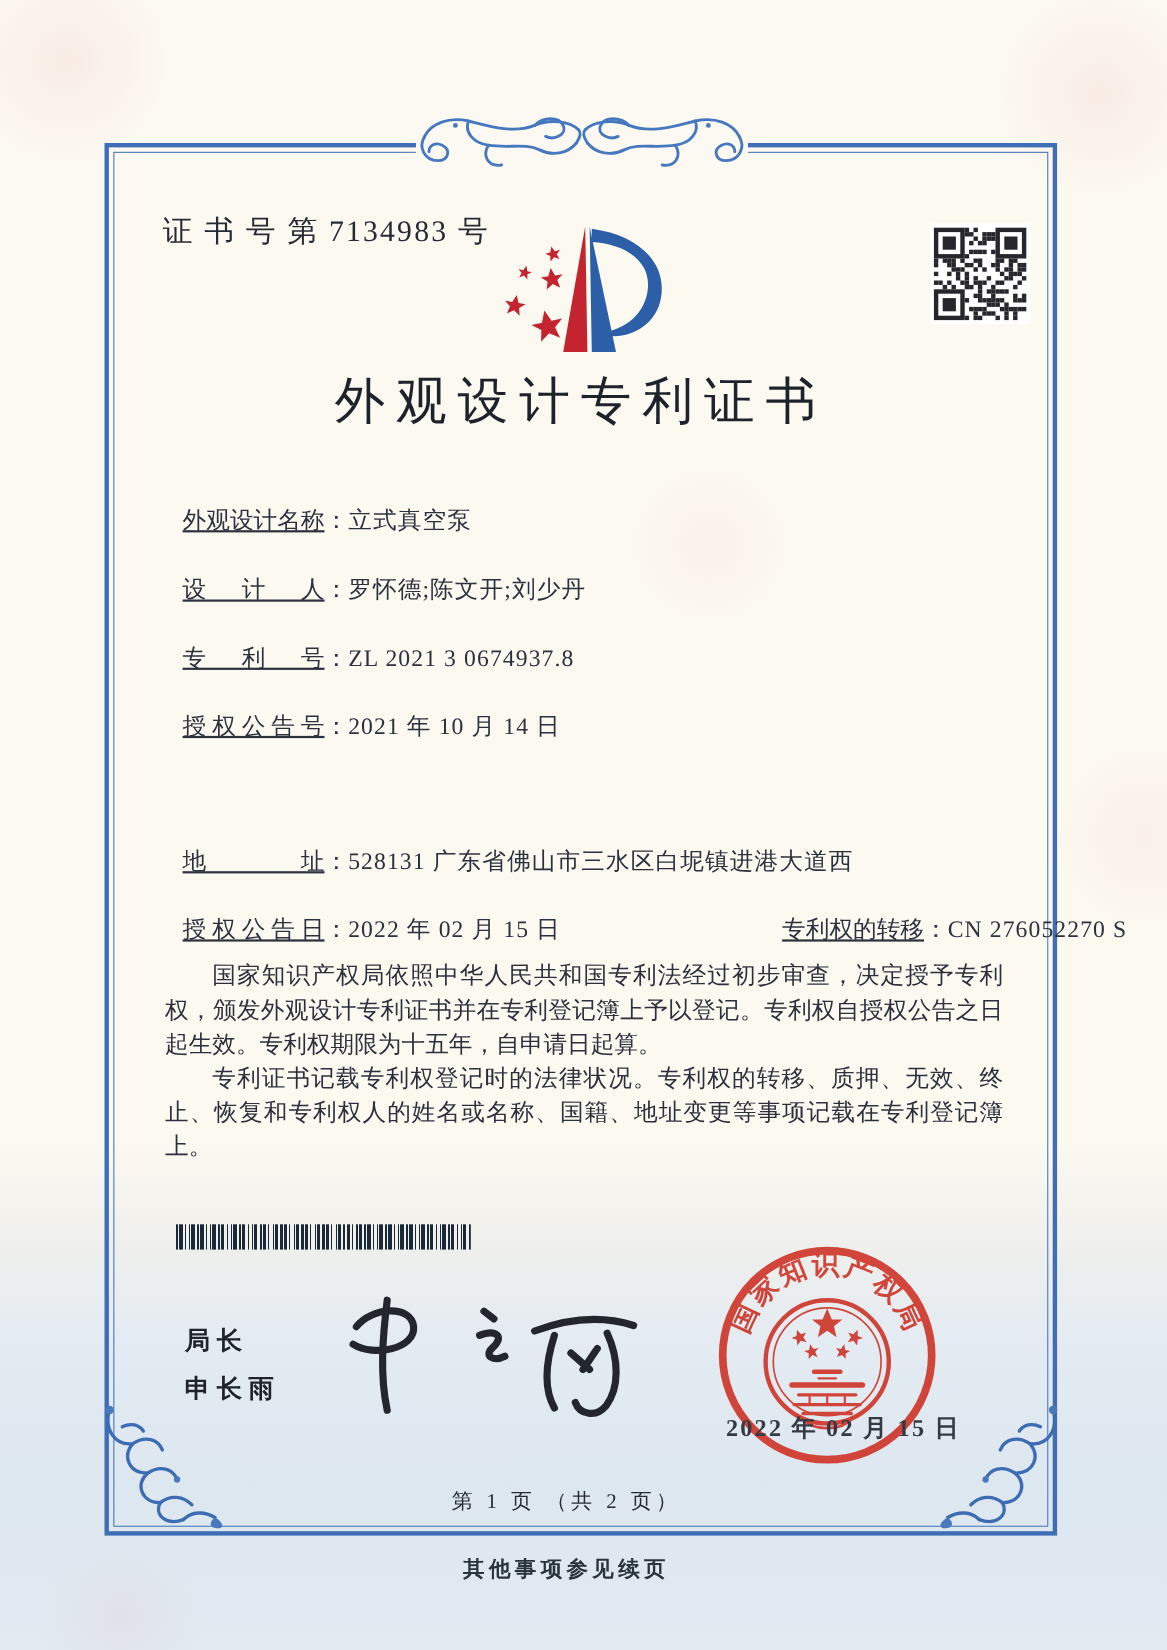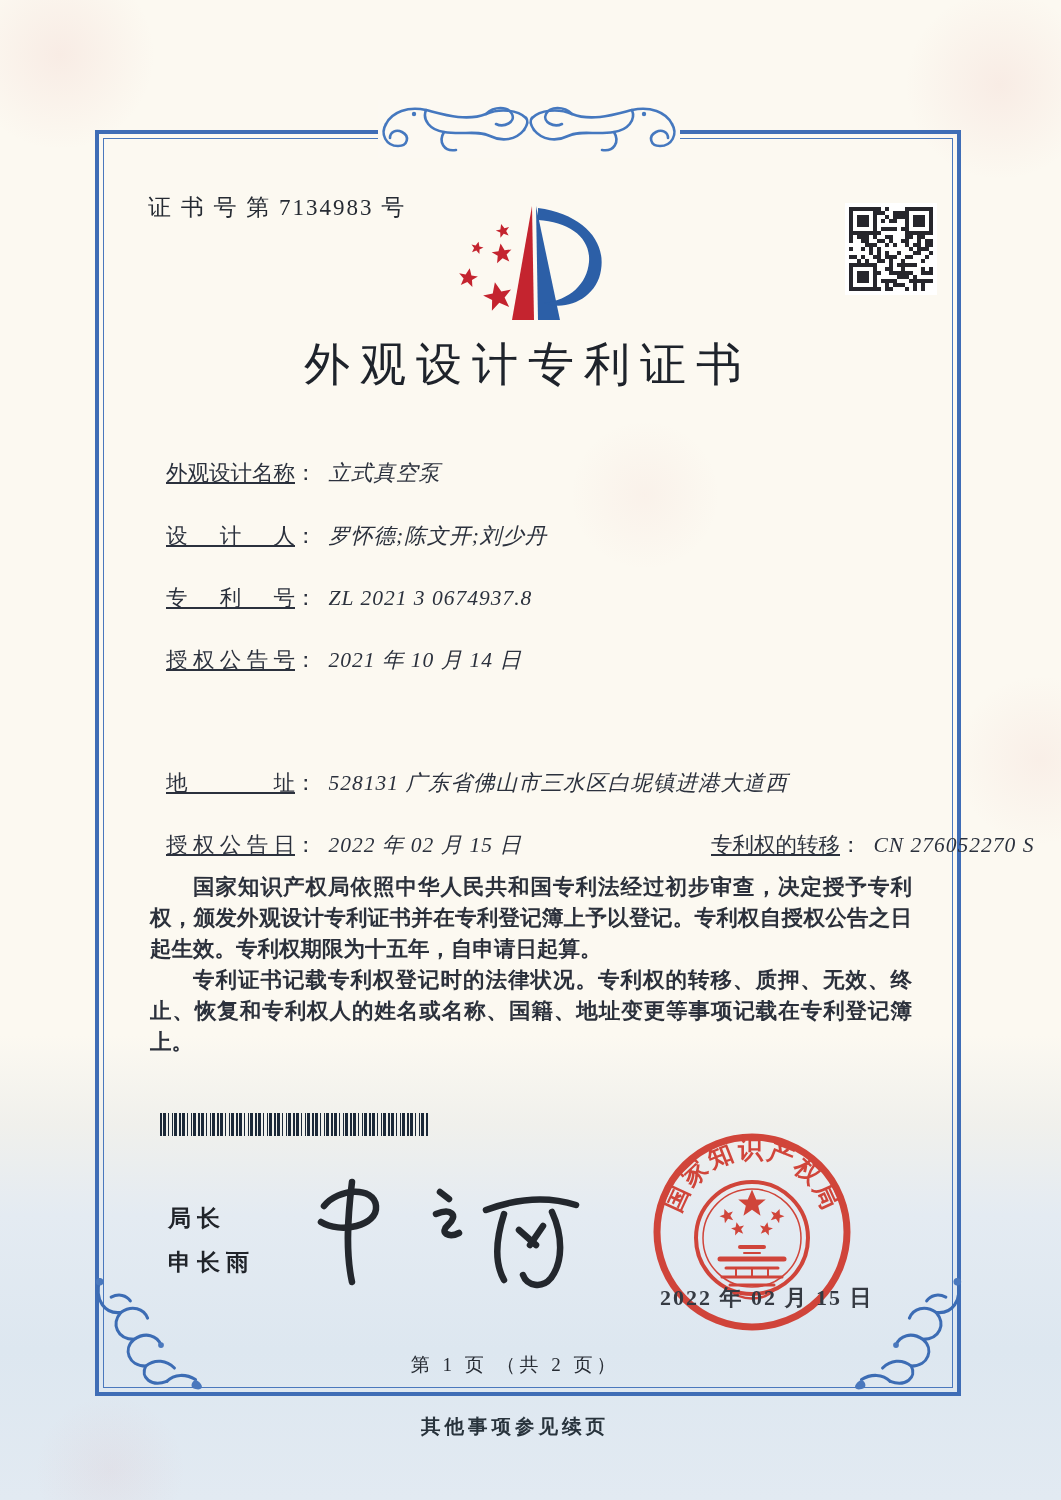--- a/index.html
+++ b/index.html
@@ -14,37 +14,37 @@
       radial-gradient(circle at 645px 495px, rgba(214,120,120,.06), transparent 75px),
       radial-gradient(circle at 110px 1470px, rgba(214,120,120,.07), transparent 75px),
       linear-gradient(180deg,#fcf9f1 0%,#fcf9f1 69%,#f0f0ec 75%,#e4ebf2 81%,#dde7f0 90%,#e2eaf2 100%);
   }
   .frame{
     position:absolute;left:95px;top:130px;width:866px;height:1266px;box-sizing:border-box;
     border:4px solid #3f6db6;
   }
   .frame::before{content:"";position:absolute;inset:4px;border:1.5px solid #4a78bd;}
   .ornament{position:absolute;}
-  .cert-no{position:absolute;left:148px;top:192px;font-size:23px;letter-spacing:2px;color:#262b33;}
+  .cert-no{position:absolute;left:148px;top:192px;font-size:27px;letter-spacing:2px;color:#262b33;}
   .logo{position:absolute;left:450px;top:198px;width:165px;height:128px;}
   .qr{position:absolute;left:845px;top:203px;width:92px;height:92px;}
   .title{
     position:absolute;left:95px;top:334px;width:866px;margin:0;text-align:center;
     font-size:46px;font-weight:400;letter-spacing:10px;color:#1e232b;
   }
   .field{position:absolute;left:166px;font-size:21.5px;color:#2b313d;white-space:nowrap;}
   .flabel{display:inline-block;width:129px;text-align:justify;text-align-last:justify;text-decoration:underline;}
   .colon{display:inline-block;}
-  .fvalue{margin-left:12px;letter-spacing:1px;font-style:italic;}
+  .fvalue{letter-spacing:1px;}
   .grant-right{position:absolute;left:545px;top:0;}
   .paras{
     position:absolute;left:150px;top:872px;width:762px;
     font-size:21.5px;line-height:31px;text-align:justify;color:#2b303b;
   }
-  .paras p{margin:0;text-indent:2em;font-weight:bold;}
+  .paras p{margin:0;text-indent:2em;}
   .barcode{
     position:absolute;left:160px;top:1113px;width:268px;height:23px;
     background:repeating-linear-gradient(90deg,
       #1b2838 0 2px,transparent 2px 3px,
       #1b2838 3px 6px,transparent 6px 8px,
       #1b2838 8px 9px,transparent 9px 12px,
       #1b2838 12px 13px,transparent 13px 14px,
       #1b2838 14px 17px,transparent 17px 19px);
   }
   .sig-title,.sig-name{

